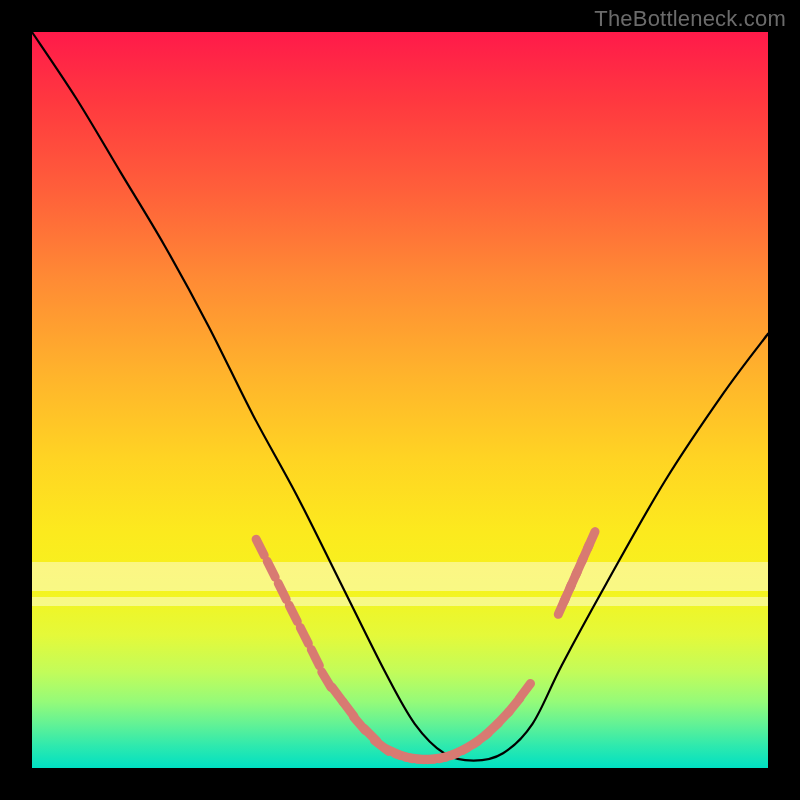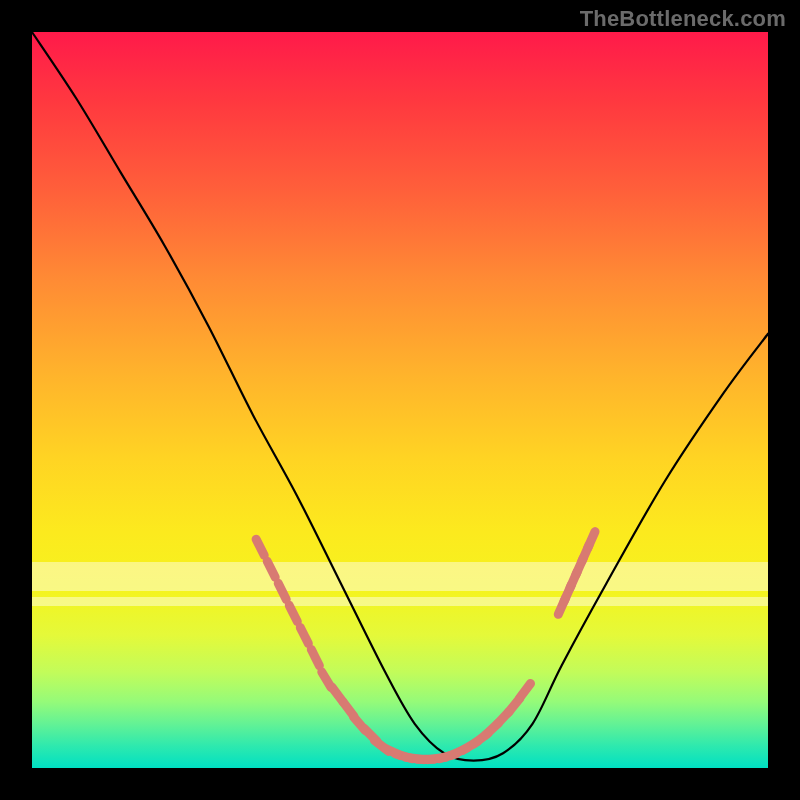--- a/index.html
+++ b/index.html
@@ -51,21 +51,21 @@
     left: 0;
     width: 100%;
     opacity: 0.45;
   }
   .watermark {
     position: absolute;
     top: 6px;
     right: 14px;
     color: #6b6b6b;
     font-size: 22px;
-    font-weight: 700;
+    font-weight: 400;
     letter-spacing: 0.2px;
     user-select: none;
   }
   svg.curve {
     position: absolute;
     left: 0;
     top: 0;
     width: 100%;
     height: 100%;
     overflow: visible;

